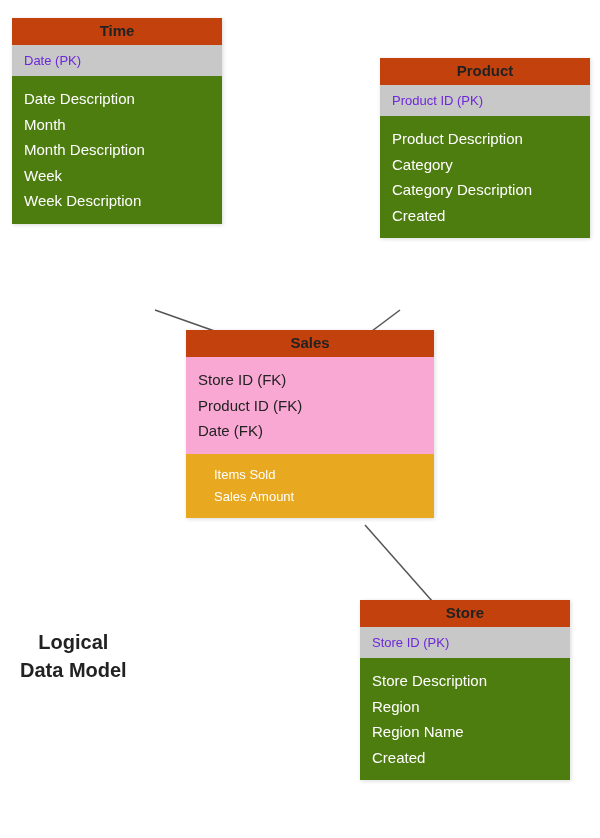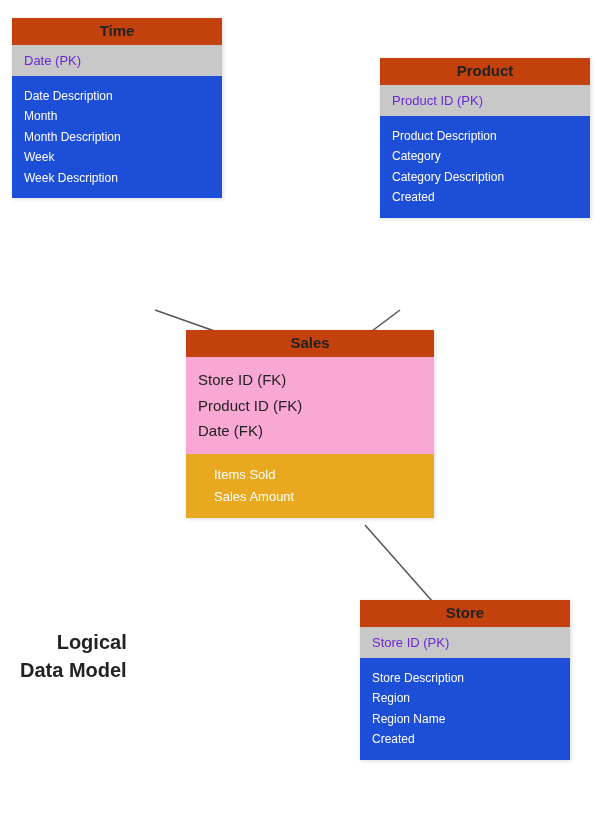--- a/index.html
+++ b/index.html
@@ -36,23 +36,23 @@
     }
 
     .entity-pk {
       background: #c8c8c8;
       padding: 8px 12px;
       font-size: 13px;
       color: #6d28d9;
     }
 
     .entity-attrs {
-      background: #1d4ed8;
+      background: #4d7c0f;
       padding: 10px 12px;
-      font-size: 12px;
+      font-size: 15px;
       color: #fff;
       line-height: 1.7;
     }
 
     .entity-fk {
       background: #f9a8d4;
       padding: 10px 12px;
       font-size: 15px;
       color: #222;
       line-height: 1.7;
@@ -91,21 +91,21 @@
 
     
     .diagram-label {
       position: absolute;
       left: 20px;
       top: 628px;
       font-size: 20px;
       font-weight: bold;
       color: #222;
       line-height: 1.4;
-      text-align: right;
+      text-align: center;
     }
 
     
     .connector-svg {
       position: absolute;
       top: 0;
       left: 0;
       width: 600px;
       height: 838px;
       pointer-events: none;

